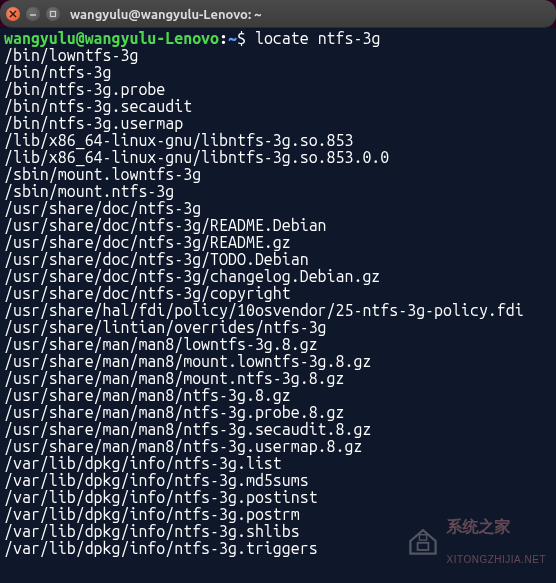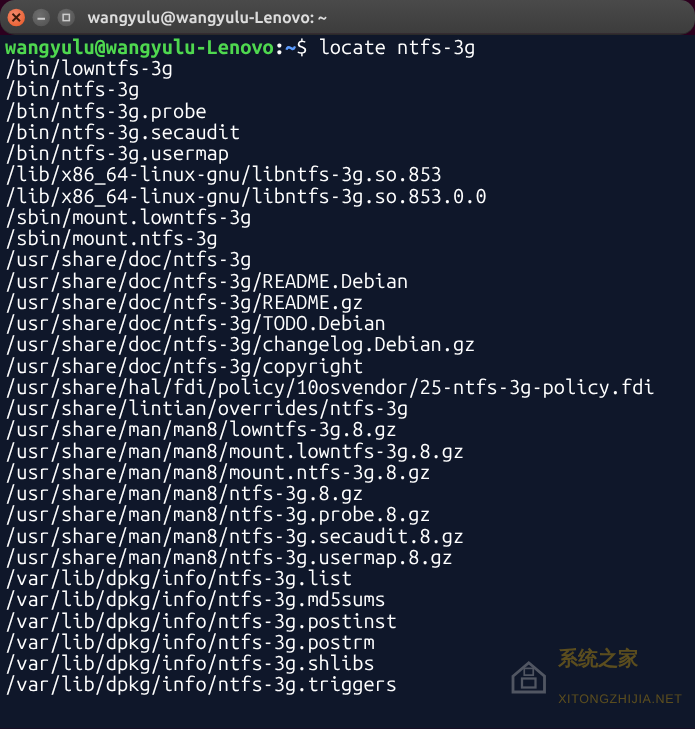--- a/index.html
+++ b/index.html
@@ -85,21 +85,21 @@
     }
     .output-line {
       color: #ffffff;
       display: block;
     }
     .watermark {
       position: absolute;
       right: 10px;
       bottom: 18px;
       opacity: 0.35;
-      color: #eab308;
+      color: #fca5a5;
       display: flex;
       align-items: center;
       gap: 6px;
       pointer-events: none;
     }
     .watermark-icon {
       width: 36px;
       height: 36px;
     }
     .watermark-text {

